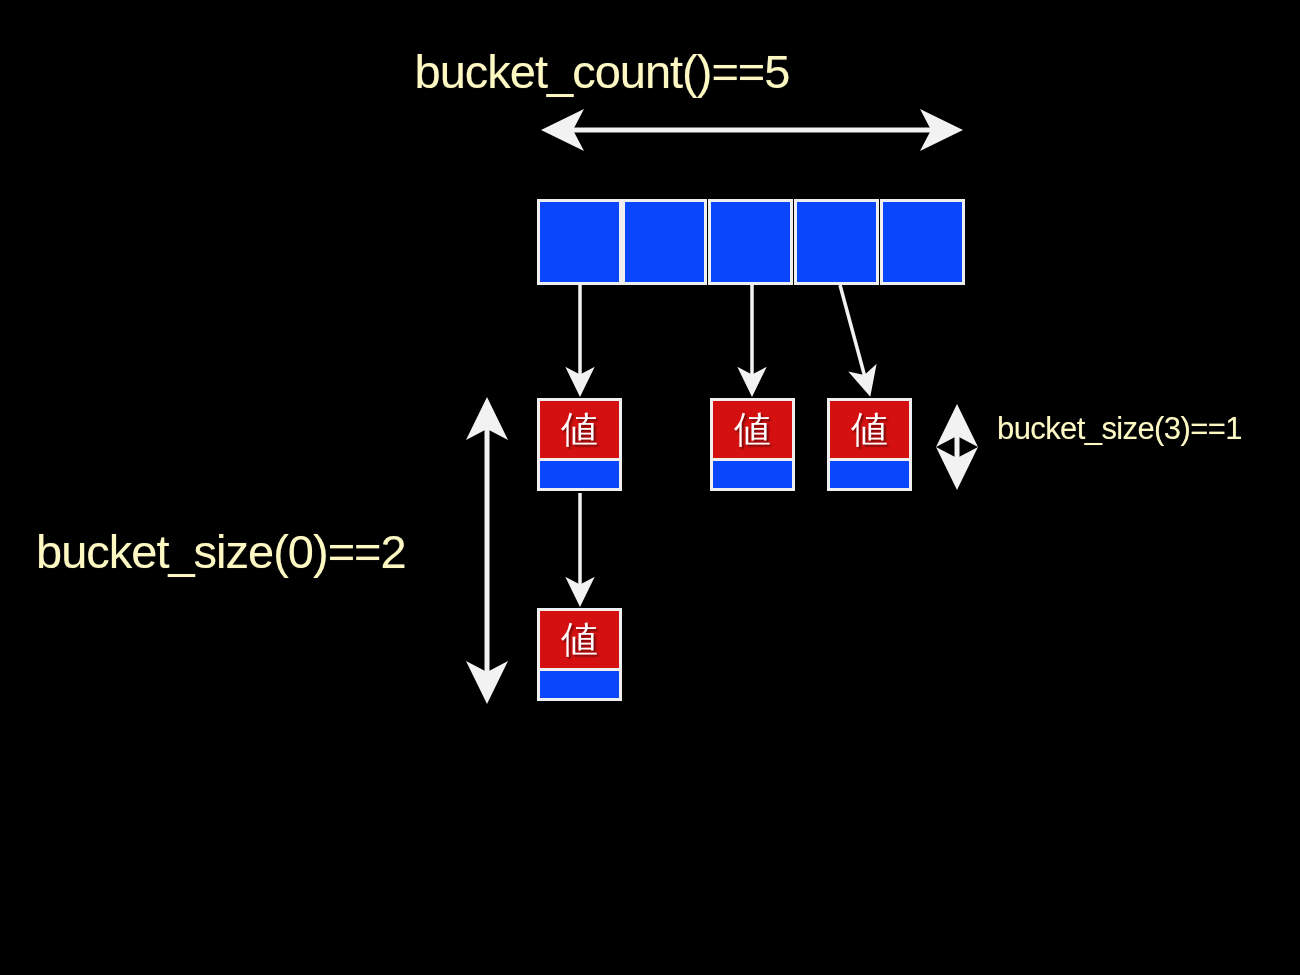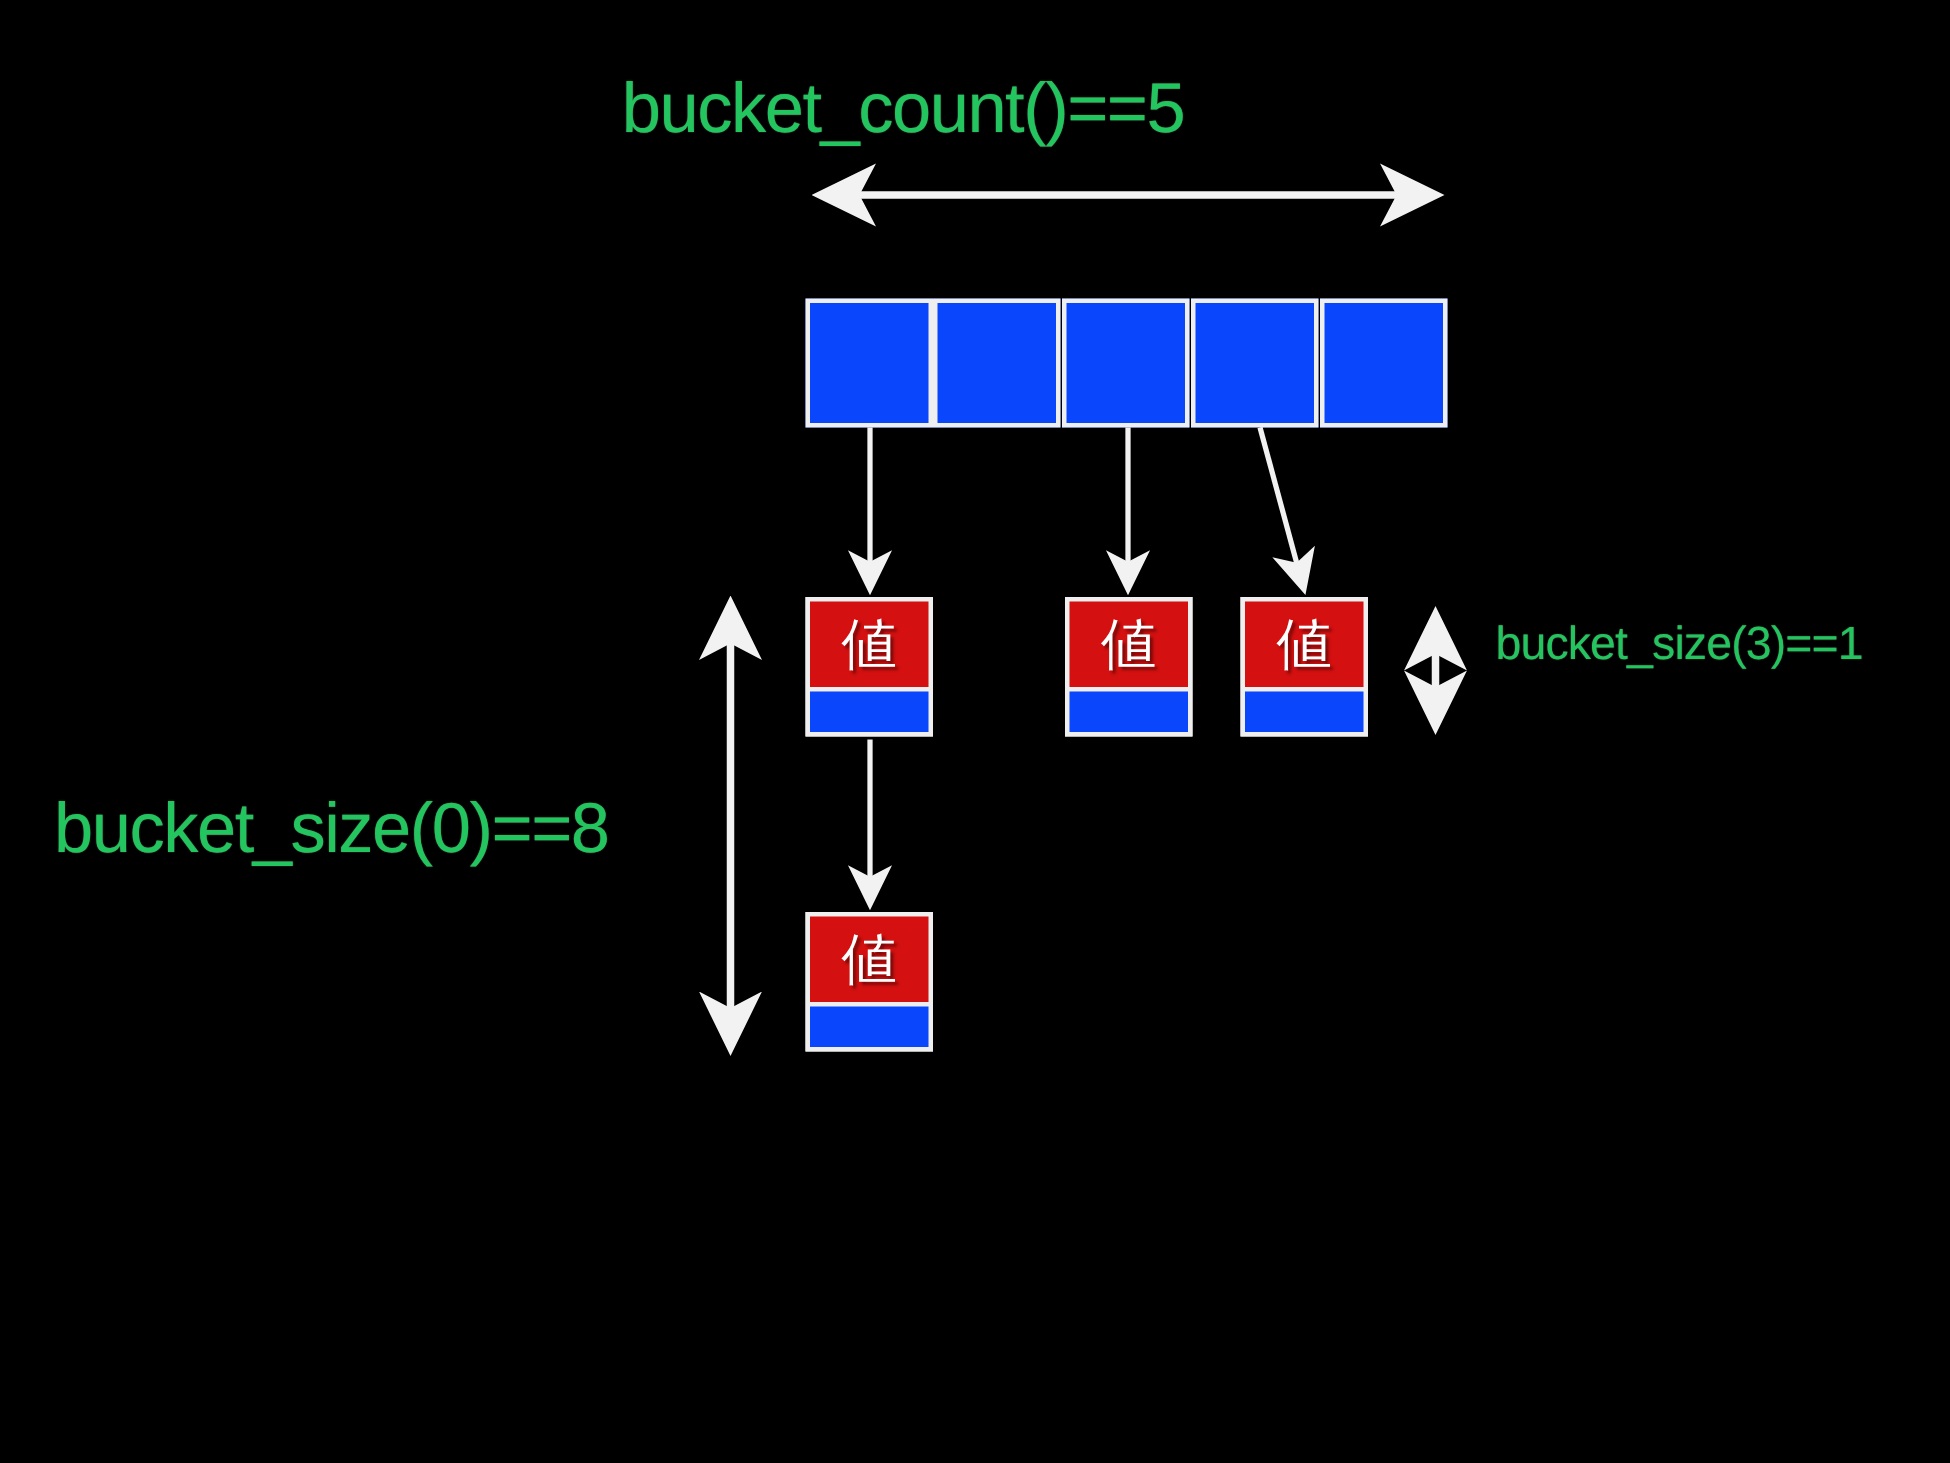--- a/index.html
+++ b/index.html
@@ -13,21 +13,21 @@
     height: 975px;
     background: #000000;
     overflow: hidden;
     font-family: "Liberation Sans", sans-serif;
     -webkit-font-smoothing: antialiased;
   }
 
   
   .label {
     position: absolute;
-    color: #22c55e;
+    color: #fef9c3;
     white-space: nowrap;
     letter-spacing: -0.5px;
     text-shadow: 0 0 1px rgba(255,255,255,0.35);
   }
   #title-label {
     left: 0;
     top: 44px;
     width: 1300px;
     text-align: center;
     font-size: 47px;
@@ -123,21 +123,21 @@
     <div class="ptr-cell"></div>
   </div>
 
   <div class="node" style="left:827px; top:398px">
     <div class="value-cell">値</div>
     <div class="ptr-cell"></div>
   </div>
 
   <div class="label" id="bucket-size3-label">bucket_size(3)==1</div>
 
-  <div class="label" id="bucket-size0-label">bucket_size(0)==8</div>
+  <div class="label" id="bucket-size0-label">bucket_size(0)==2</div>
 
   <svg id="arrows" viewBox="0 0 1300 975">
     <defs>
       <marker id="arrowhead" markerWidth="9" markerHeight="9" refX="7.2" refY="4.5" orient="auto" markerUnits="strokeWidth">
         <path d="M0,0.3 L8.6,4.5 L0,8.7 L2.2,4.5 Z" fill="#f2f2f2"></path>
       </marker>
       <marker id="arrowtail" markerWidth="9" markerHeight="9" refX="1.4" refY="4.5" orient="auto" markerUnits="strokeWidth">
         <path d="M8.6,0.3 L0,4.5 L8.6,8.7 L6.4,4.5 Z" fill="#f2f2f2"></path>
       </marker>
     </defs>

